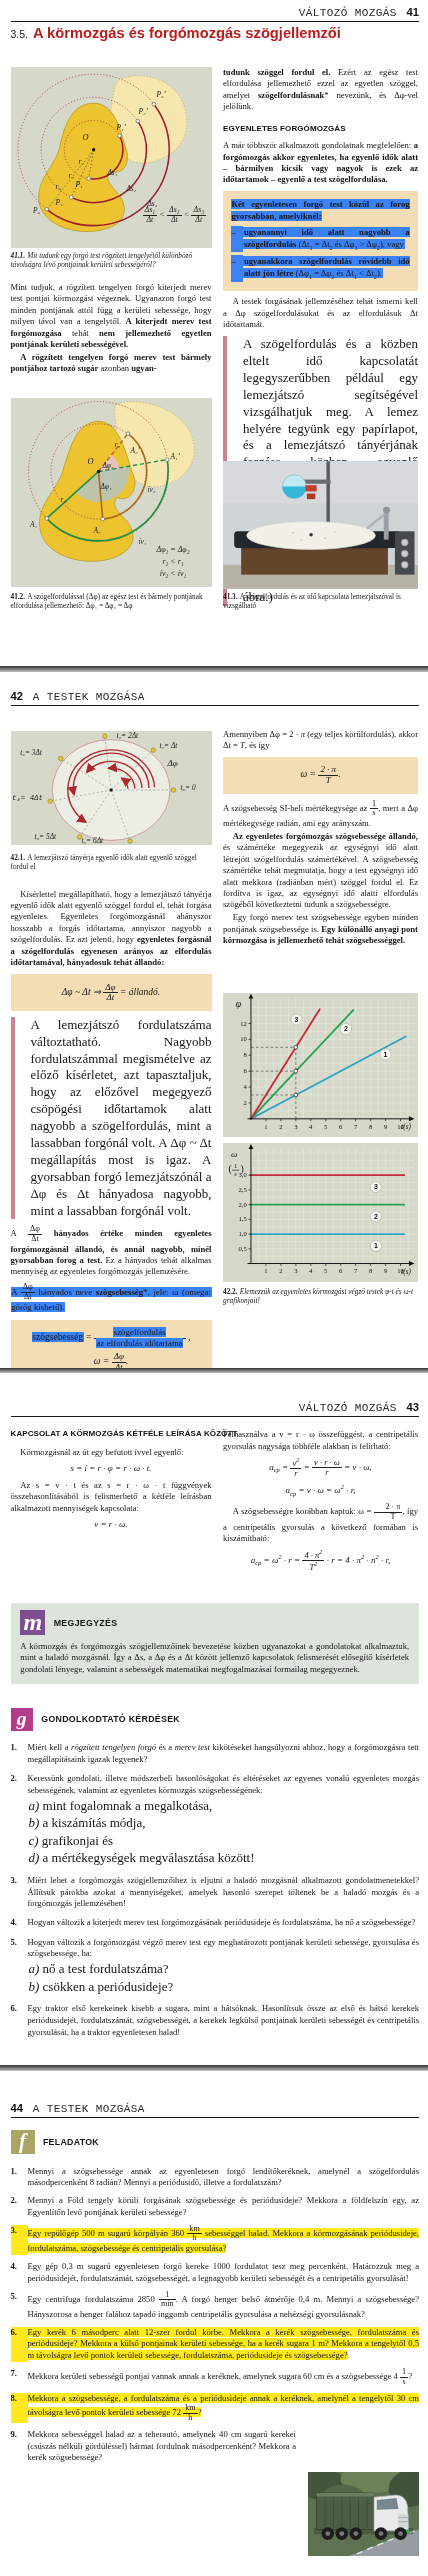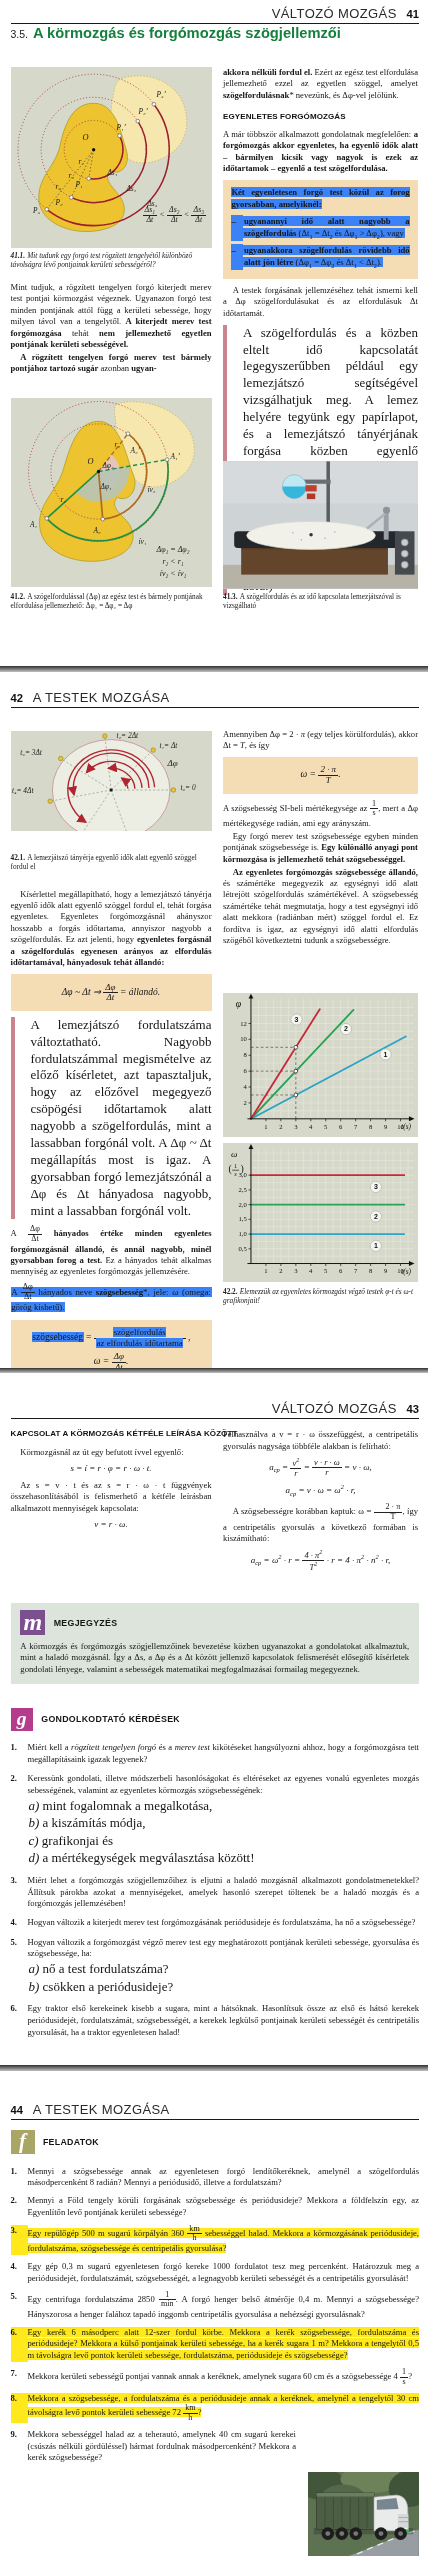--- a/index.html
+++ b/index.html
@@ -1,25 +1,25 @@
 <!DOCTYPE html>
 <html style="font-size:11.2px"><head>
 <meta charset="utf-8">
 <style>
   html,body{margin:0;padding:0;background:#fff}
   body{width:428px;font-family:"Liberation Serif",serif;color:#151515;-webkit-font-smoothing:antialiased}
   .page{position:relative;width:428px;background:#fff;overflow:hidden}
   .sep{height:5.6px;background:linear-gradient(#303030,#c2c2c2)}
   .pghead{position:absolute;left:10.5px;right:9px;border-bottom:1.4px solid #1a1a1a;padding-bottom:2.1px;display:flex;align-items:baseline;gap:9.8px}
   .pghead.right{justify-content:flex-end}
-  .runhead{font-family:Liberation Sans, sans-serif;font-size:13px;letter-spacing:0.4px;color:#2a2a2a}
+  .runhead{font-family:Liberation Mono, monospace;font-size:11px;letter-spacing:0.4px;color:#2a2a2a}
   .pagenum{font-family:"Liberation Sans",sans-serif;font-weight:bold;font-size:11.2px;color:#111}
   .sectitle{position:absolute;left:10.5px;top:25px;white-space:nowrap;font-family:"Liberation Sans",sans-serif}
   .sectitle .no{font-size:10.5px;color:#222;margin-right:4.9px}
-  .sectitle .tt{font-size:14.7px;font-weight:bold;color:#15803d}
+  .sectitle .tt{font-size:14.7px;font-weight:bold;color:#b91c1c}
   .colL{position:absolute;left:10.5px;width:201px}
   .colR{position:absolute;left:223px;width:195px}
   .bt{font-size:8.6px;line-height:1.33;text-align:justify}
   .bt p{margin:0 0 1.4px 0}
   .bt p.ind{text-indent:9.8px}
   .subhead{font-family:"Liberation Sans",sans-serif;font-weight:bold;font-size:8px;letter-spacing:0.1px;margin:11.2px 0 5.6px 0;color:#111}
   .figbox{position:absolute;background:#d6d9ca;overflow:hidden}
   .figbox svg{position:absolute;left:0;top:0}
   .fig-lab{position:absolute;font-style:italic;font-size:7.4px;line-height:1;color:#1c1c1c;white-space:nowrap}
   .figform{position:absolute;font-style:italic;font-size:8px;line-height:1.5;color:#1c1c1c}
@@ -149,21 +149,21 @@
       <span class="fig-lab" style="left: 160px; top: 55px;">A₁’</span>
       <span class="fig-lab" style="left: 120px; top: 21px; margin-top: 28px;">A₂’</span>
       <span class="fig-lab" style="left: 128px; top: 140px;">ív₁</span>
       <span class="fig-lab" style="left: 137px; top: 88px;">ív₂</span>
     </div>
   <div class="figcap" style="left:10.5px;top:592px;width:201px">
     <b>41.2.</b><span class="rich">A szögelfordulással (Δφ) az egész test és bármely pontjának elfordulása jellemezhető: Δφ₁ = Δφ₂ = Δφ</span>
   </div>
 
   <div class="colR bt" style="top:67px">
-    <p class="rich"><b>akkora nélküli fordul el.</b> Ezért az egész test elfordulása jellemezhető ezzel az egyetlen szöggel, amelyet <b>szögelfordulásnak</b>* nevezünk, és Δφ-vel jelölünk.</p>
+    <p class="rich"><b>tudunk szöggel fordul el.</b> Ezért az egész test elfordulása jellemezhető ezzel az egyetlen szöggel, amelyet <b>szögelfordulásnak</b>* nevezünk, és Δφ-vel jelölünk.</p>
     <div class="subhead">EGYENLETES FORGÓMOZGÁS</div>
     <p class="rich">A már többször alkalmazott gondolatnak megfelelően: <b>a forgómozgás akkor egyenletes, ha egyenlő idők alatt – bármilyen kicsik vagy nagyok is ezek az időtartamok – egyenlő a test szögelfordulása.</b></p>
     <div class="tanbox" style="margin:5.6px 0">
       <div class="tb-title rich"><span class="hl"><b>Két egyenletesen forgó test közül az forog gyorsabban, amelyiknél:</b></span></div>
       <div class="tb-item">
         <span class="dash hl">–</span>
         <span class="rich"><span class="hl"><b>ugyanannyi idő alatt nagyobb a szögelfordulás</b> (Δt<sub>1</sub> = Δt<sub>2</sub> és Δφ<sub>1</sub> &gt; Δφ<sub>2</sub>), vagy</span></span>
       </div>
       <div class="tb-item">
         <span class="dash hl">–</span>
@@ -209,21 +209,21 @@
 </div>
 
 <div class="sep"></div>
 
 <div class="page" style="height:696px">
   <div class="pghead" style="top:18px">
     <span class="pagenum">42</span>
     <span class="runhead">A TESTEK MOZGÁSA</span>
   </div>
 
-  <div class="figbox" style="left:10.5px;top:59px;width:201px;height:100px">
+  <div class="figbox" style="left:10.5px;top:59px;width:201px;height:114px">
     <svg width="201" height="118" viewBox="0 0 287 168">
       <defs>
         <marker id="arr" markerWidth="8" markerHeight="7" refX="6" refY="3.5" orient="auto">
             <path d="M0,0 L7,3.5 L0,7 Z" fill="#b02630"></path>
           </marker>
       </defs>
       <rect width="287" height="168" fill="#d6d9ca"></rect>
       <ellipse cx="143" cy="84" rx="84" ry="72" fill="#eceee3" stroke="#c39098" stroke-width="1.2"></ellipse>
       <g stroke="#8a8a80" stroke-width="0.9" stroke-dasharray="3,3">
         <line x1="143" y1="84" x2="232" y2="84"></line>
@@ -249,21 +249,21 @@
         <circle cx="71" cy="39" r="3.2"></circle>
           <circle cx="56" cy="100" r="3.2"></circle>
           <circle cx="98" cy="151" r="3.2"></circle>
         <circle cx="170" cy="157" r="3.2"></circle>
       </g>
     </svg>
   <span class="fig-lab" style="left: 106px; top: 1.4px;">t₂= 2Δt</span>
       <span class="fig-lab" style="left: 149px; top: 11.2px;">t₁= Δt</span>
       <span class="fig-lab" style="left: 9.8px; top: 18px;">t₃= 3Δt</span>
       <span class="fig-lab" style="left: 157px; top: 28px; font-size: 9px;">Δφ</span>
-      <span class="fig-lab" style="left: 1.4px; top: 56px;">t₄= 4Δt</span>
+      <span class="fig-lab" style="left: 1.4px; top: 64px; font-family: Liberation Mono, monospace;">t₄= 4Δt</span>
       <span class="fig-lab" style="left: 170px; top: 53px;">t₀= 0</span>
       <span class="fig-lab" style="left: 24px; top: 102px;">t₅= 5Δt</span>
       <span class="fig-lab" style="left: 71px; top: 106px;">t₆= 6Δt</span>
     </div>
   <div class="figcap" style="left:10.5px;top:181px;width:201px">
     <b>42.1.</b><span class="rich">A lemezjátszó tányérja egyenlő idők alatt egyenlő szöggel fordul el</span>
   </div>
 
   <div class="colL bt" style="top:217px">
     <p class="ind rich">Kísérlettel megállapítható, hogy a lemezjátszó tányérja egyenlő idők alatt egyenlő szöggel fordul el, tehát forgása egyenletes. Egyenletes forgómozgásnál ahányszor hosszabb a forgás időtartama, annyiszor nagyobb a szögelfordulás. Ez azt jelenti, hogy <b>egyenletes forgásnál a szögelfordulás egyenesen arányos az elfordulás időtartamával, hányadosuk tehát állandó:</b></p>
@@ -274,22 +274,22 @@
     <div class="boxform" style="margin-top:5.6px">
       <div class="rich" style="font-style:normal"><span class="hl">szögsebesség</span> = <span class="fr"><span class="n"><span class="hl">szögelfordulás</span></span><span class="d"><span class="hl">az elfordulás időtartama</span></span></span> ,</div>
       <div class="rich" style="margin-top:4.2px">ω = <span class="fr"><span class="n">Δφ</span><span class="d">Δt</span></span>.</div>
     </div>
   </div>
 
   <div class="colR bt" style="top:57px">
     <p class="rich">Amennyiben Δφ = 2 · <i>π</i> (egy teljes körülfordulás), akkor Δt = <i>T</i>, és így</p>
     <div class="boxform rich" style="margin:5.6px 0">ω = <span class="fr"><span class="n">2 · π</span><span class="d">T</span></span>.</div>
     <p class="rich">A szögsebesség SI-beli mértékegysége az <span class="fr"><span class="n">1</span><span class="d">s</span></span>, mert a Δφ mértékegysége radián, ami egy arányszám.</p>
+    <p class="ind rich"><b>Az egyenletes forgómozgás szögsebessége állandó,</b> és számértéke megegyezik az egységnyi idő alatt létrejött szögelfordulás számértékével. A szögsebesség számértéke tehát megmutatja, hogy a test egységnyi idő alatt mekkora (radiánban mért) szöggel fordul el. Ez fordítva is igaz, az egységnyi idő alatti elfordulás szögéből következtetni tudunk a szögsebességre.</p>
     <p class="ind rich">Egy forgó merev test szögsebessége egyben minden pontjának szögsebessége is. <b>Egy különálló anyagi pont körmozgása is jellemezhető tehát szögsebességgel.</b></p>
-    <p class="ind rich"><b>Az egyenletes forgómozgás szögsebessége állandó,</b> és számértéke megegyezik az egységnyi idő alatt létrejött szögelfordulás számértékével. A szögsebesség számértéke tehát megmutatja, hogy a test egységnyi idő alatt mekkora (radiánban mért) szöggel fordul el. Ez fordítva is igaz, az egységnyi idő alatti elfordulás szögéből következtetni tudunk a szögsebességre.</p>
   </div>
 
   <div class="figbox" style="left:223px;top:321px;width:195px;height:144px">
     <div>
         <svg width="195" height="144" font-family="Liberation Serif,serif" viewBox="0 0 279 206">
           <rect width="279" height="206" fill="#d6d9ca"></rect>
           <line x1="50.700934579439256" y1="8" x2="50.700934579439256" y2="180" stroke="#e8eadf" stroke-width="0.8"></line>
           <line x1="61.40186915887851" y1="8" x2="61.40186915887851" y2="180" stroke="#e8eadf" stroke-width="0.8"></line>
           <line x1="72.10280373831776" y1="8" x2="72.10280373831776" y2="180" stroke="#e8eadf" stroke-width="0.8"></line>
           <line x1="82.80373831775702" y1="8" x2="82.80373831775702" y2="180" stroke="#e8eadf" stroke-width="0.8"></line>

